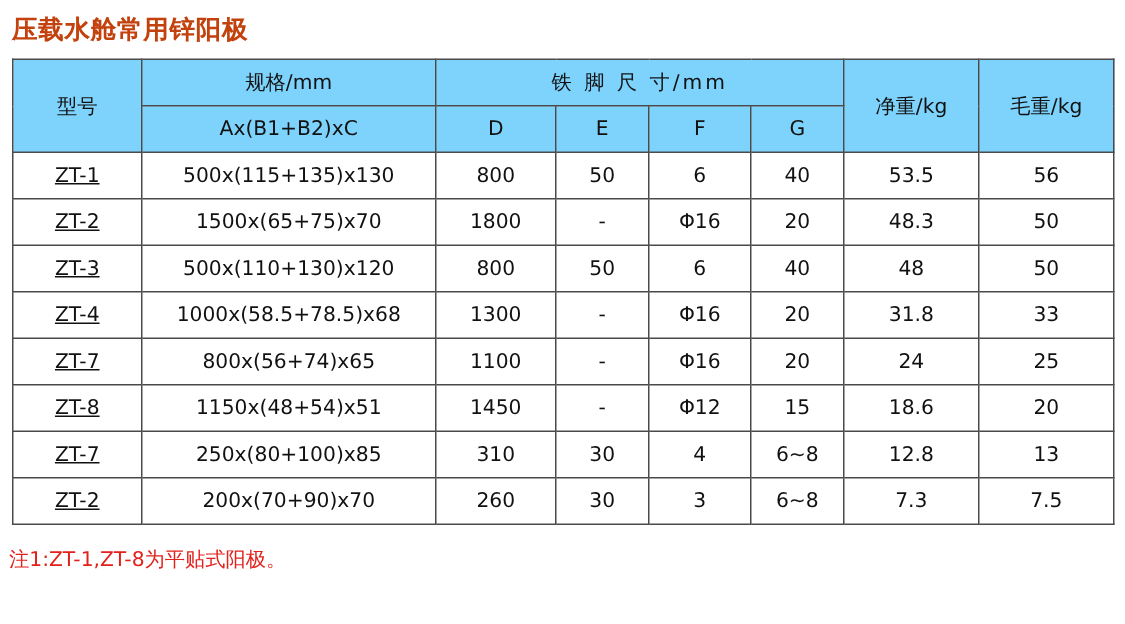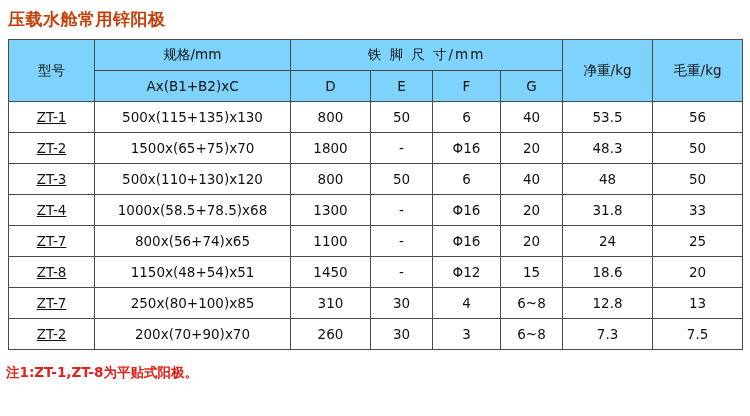--- a/index.html
+++ b/index.html
@@ -63,21 +63,21 @@
   .h-foot { font-size: 14.5px; letter-spacing: 2px; }
   .h-sub { font-size: 13px; }
   .h-weight { font-size: 14px; }
   .notes {
     margin: 14px 0 0 6px;
   }
   .note {
     color: #e2211c;
     font-size: 13.5px;
     margin-bottom: 12px;
-    font-weight: bold;
+    font-weight: normal;
   }
 </style>
 </head>
 <body>
 
 <div class="page">
 
   <div class="title">压载水舱常用锌阳极</div>
 
   <table class="spec">

